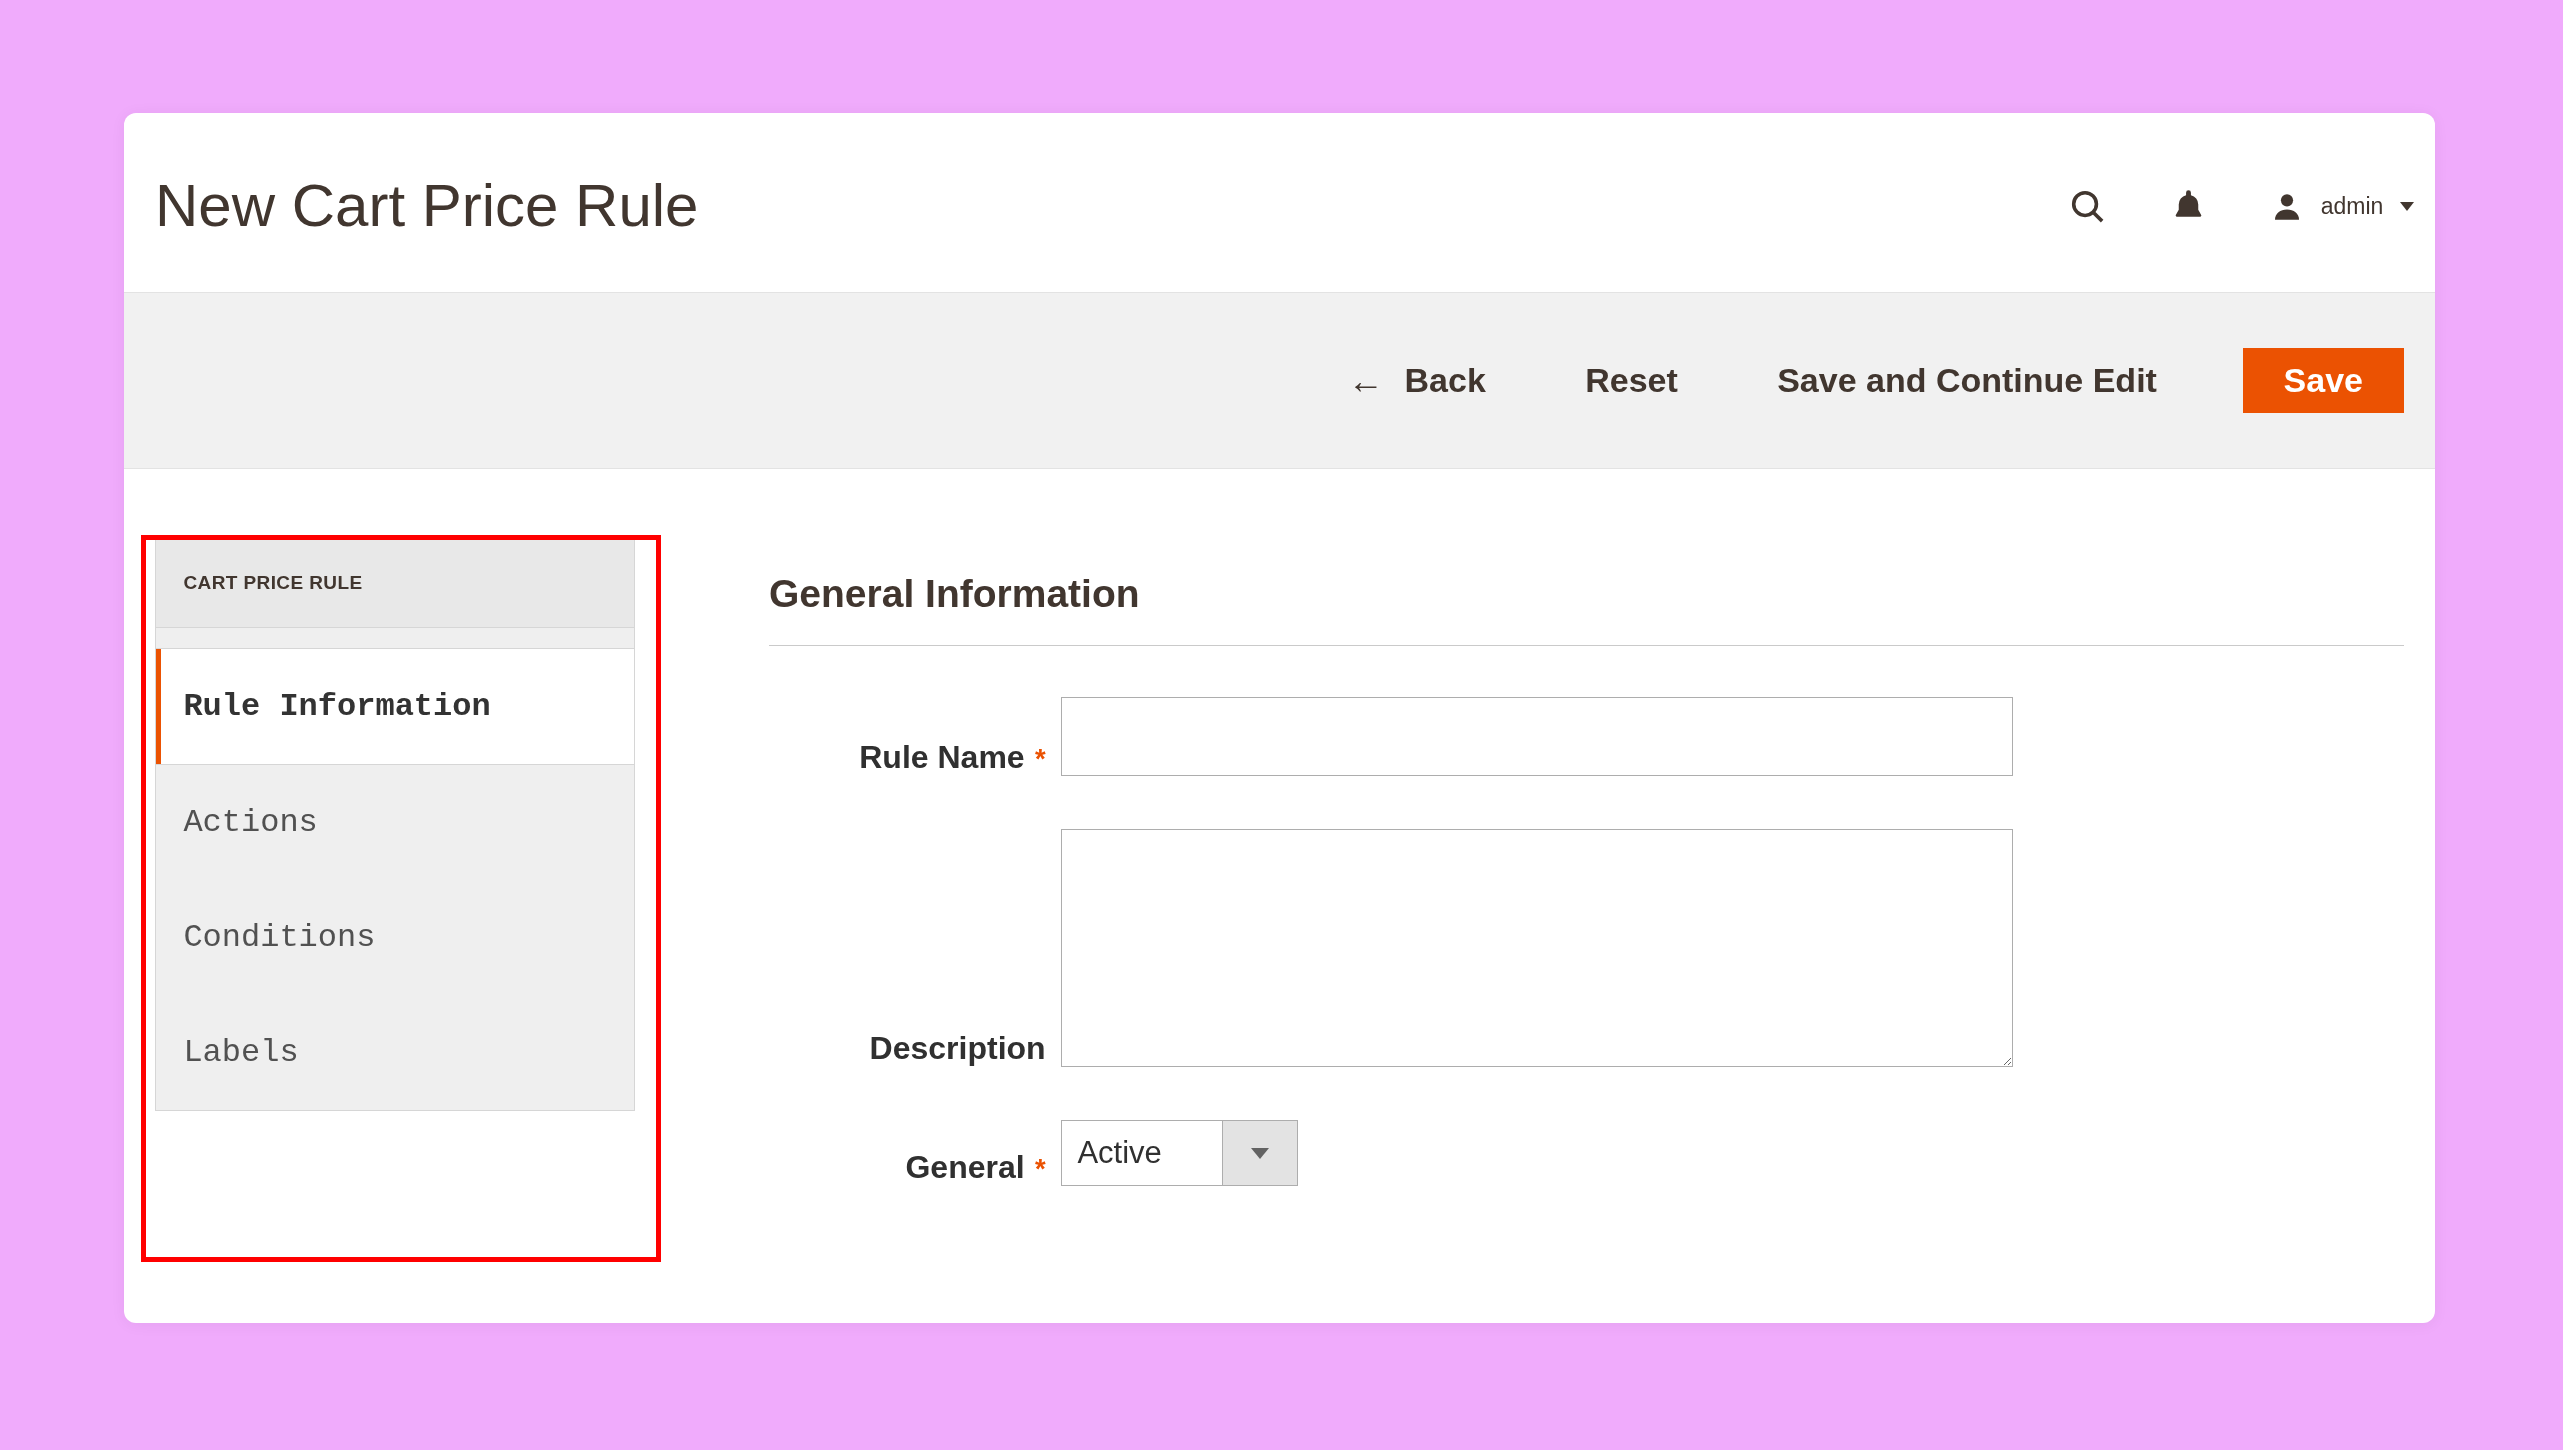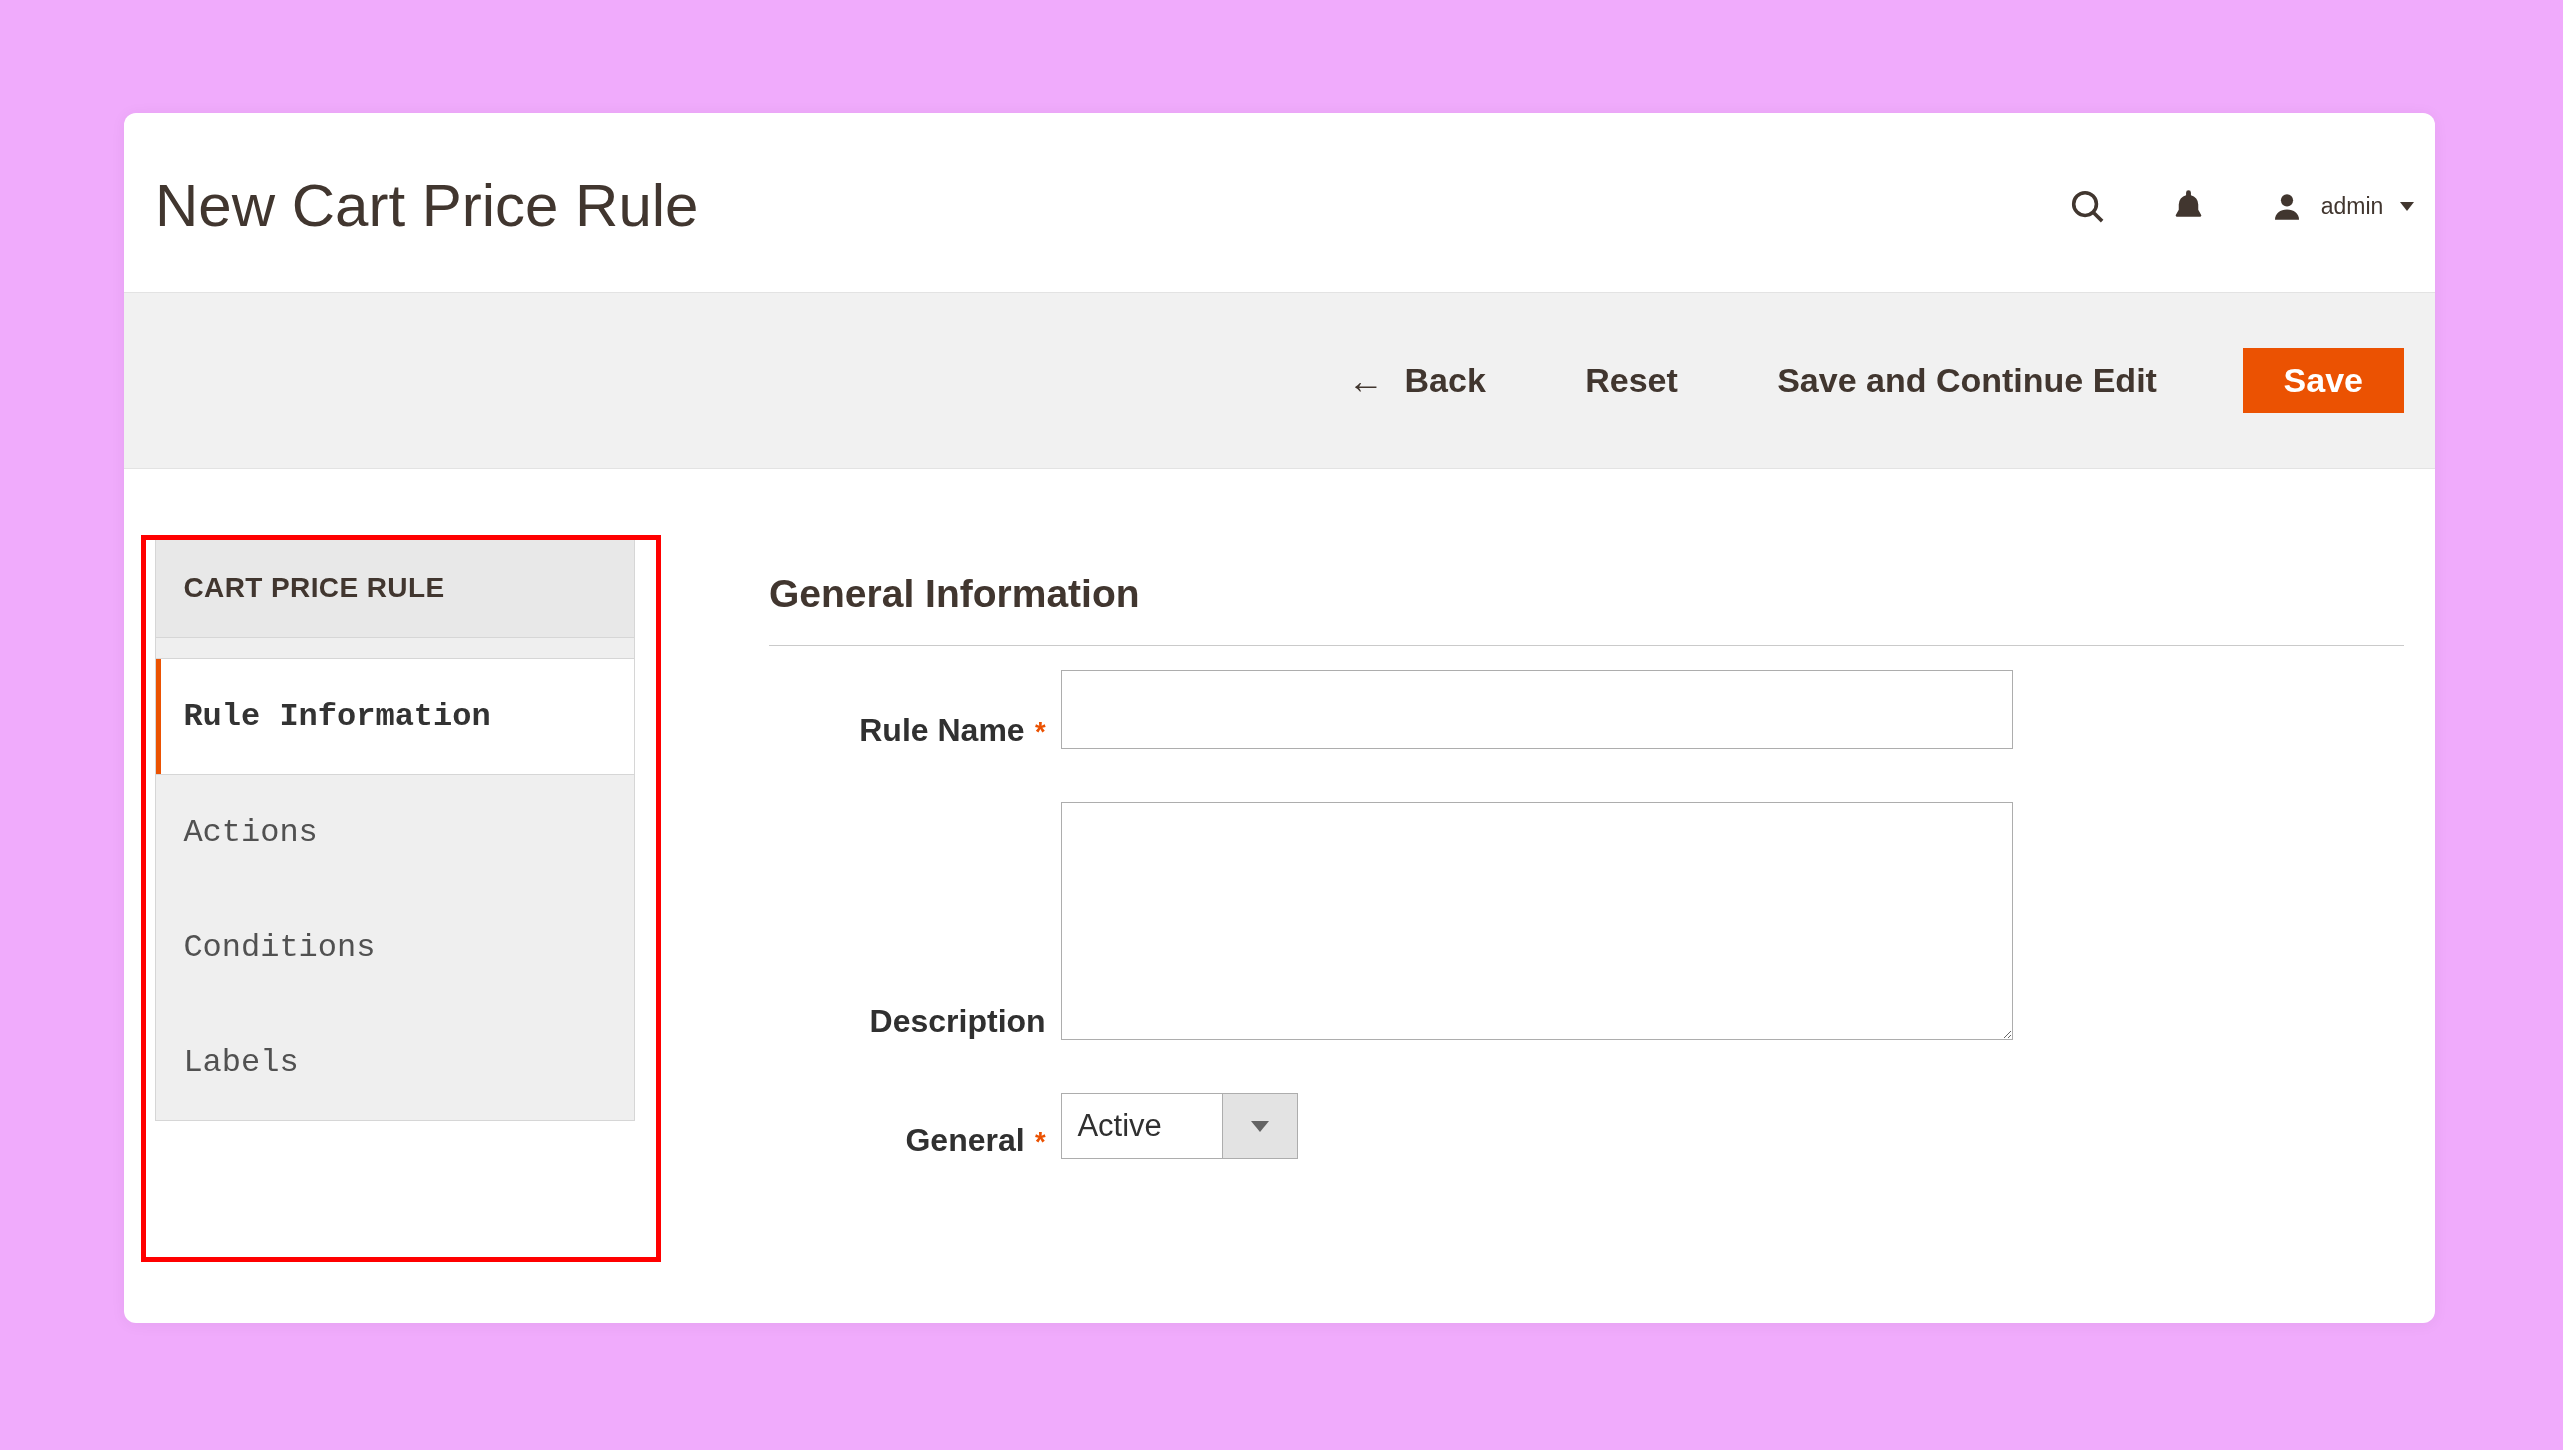--- a/index.html
+++ b/index.html
@@ -128,21 +128,21 @@
     z-index: 5;
   }
   .sidebar {
     width: 480px;
     border: 1.7px solid #d6d6d6;
   }
   .sidebar-header {
     background: #e8e8e8;
     border-bottom: 1.7px solid #d6d6d6;
     padding: 33px 27.4px;
-    font-size: 28px;
+    font-size: 19px;
     font-weight: 700;
     color: #41362f;
     letter-spacing: 0.4px;
   }
   .sidebar-stripe {
     height: 20.6px;
     background: #efefef;
     border-bottom: 1.7px solid #d6d6d6;
   }
   .sidebar-item {
@@ -169,21 +169,21 @@
   }
 
   
   .form-area { flex: 1; padding-top: 34px; }
   .section-title {
     font-size: 39px;
     font-weight: 600;
     color: #41362f;
     padding-bottom: 29px;
     border-bottom: 1.7px solid #cacaca;
-    margin-bottom: 24px;
+    margin-bottom: 51px;
   }
   .form-row {
     display: flex;
     align-items: flex-end;
     margin-bottom: 53px;
   }
   .form-label-cell {
     width: 292px;
     text-align: right;
     padding-right: 15.4px;

